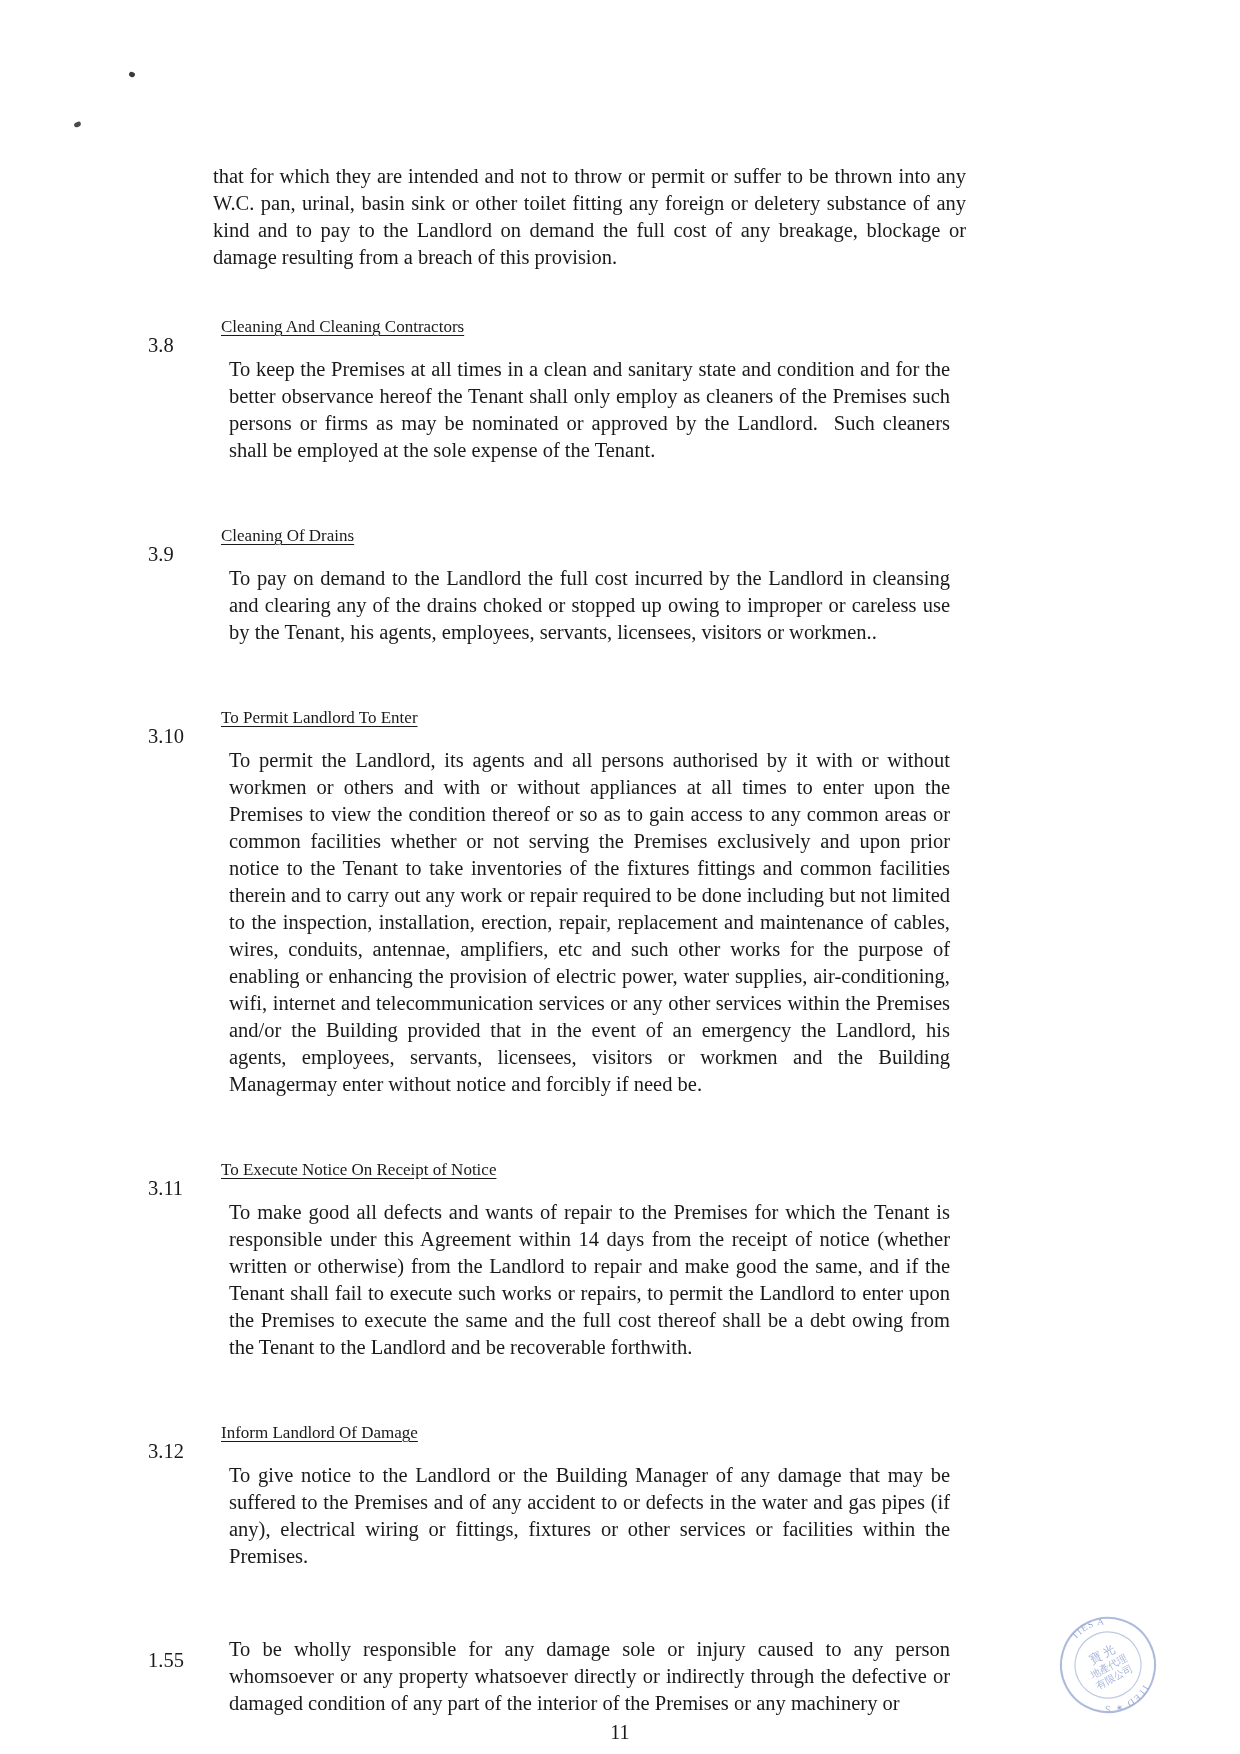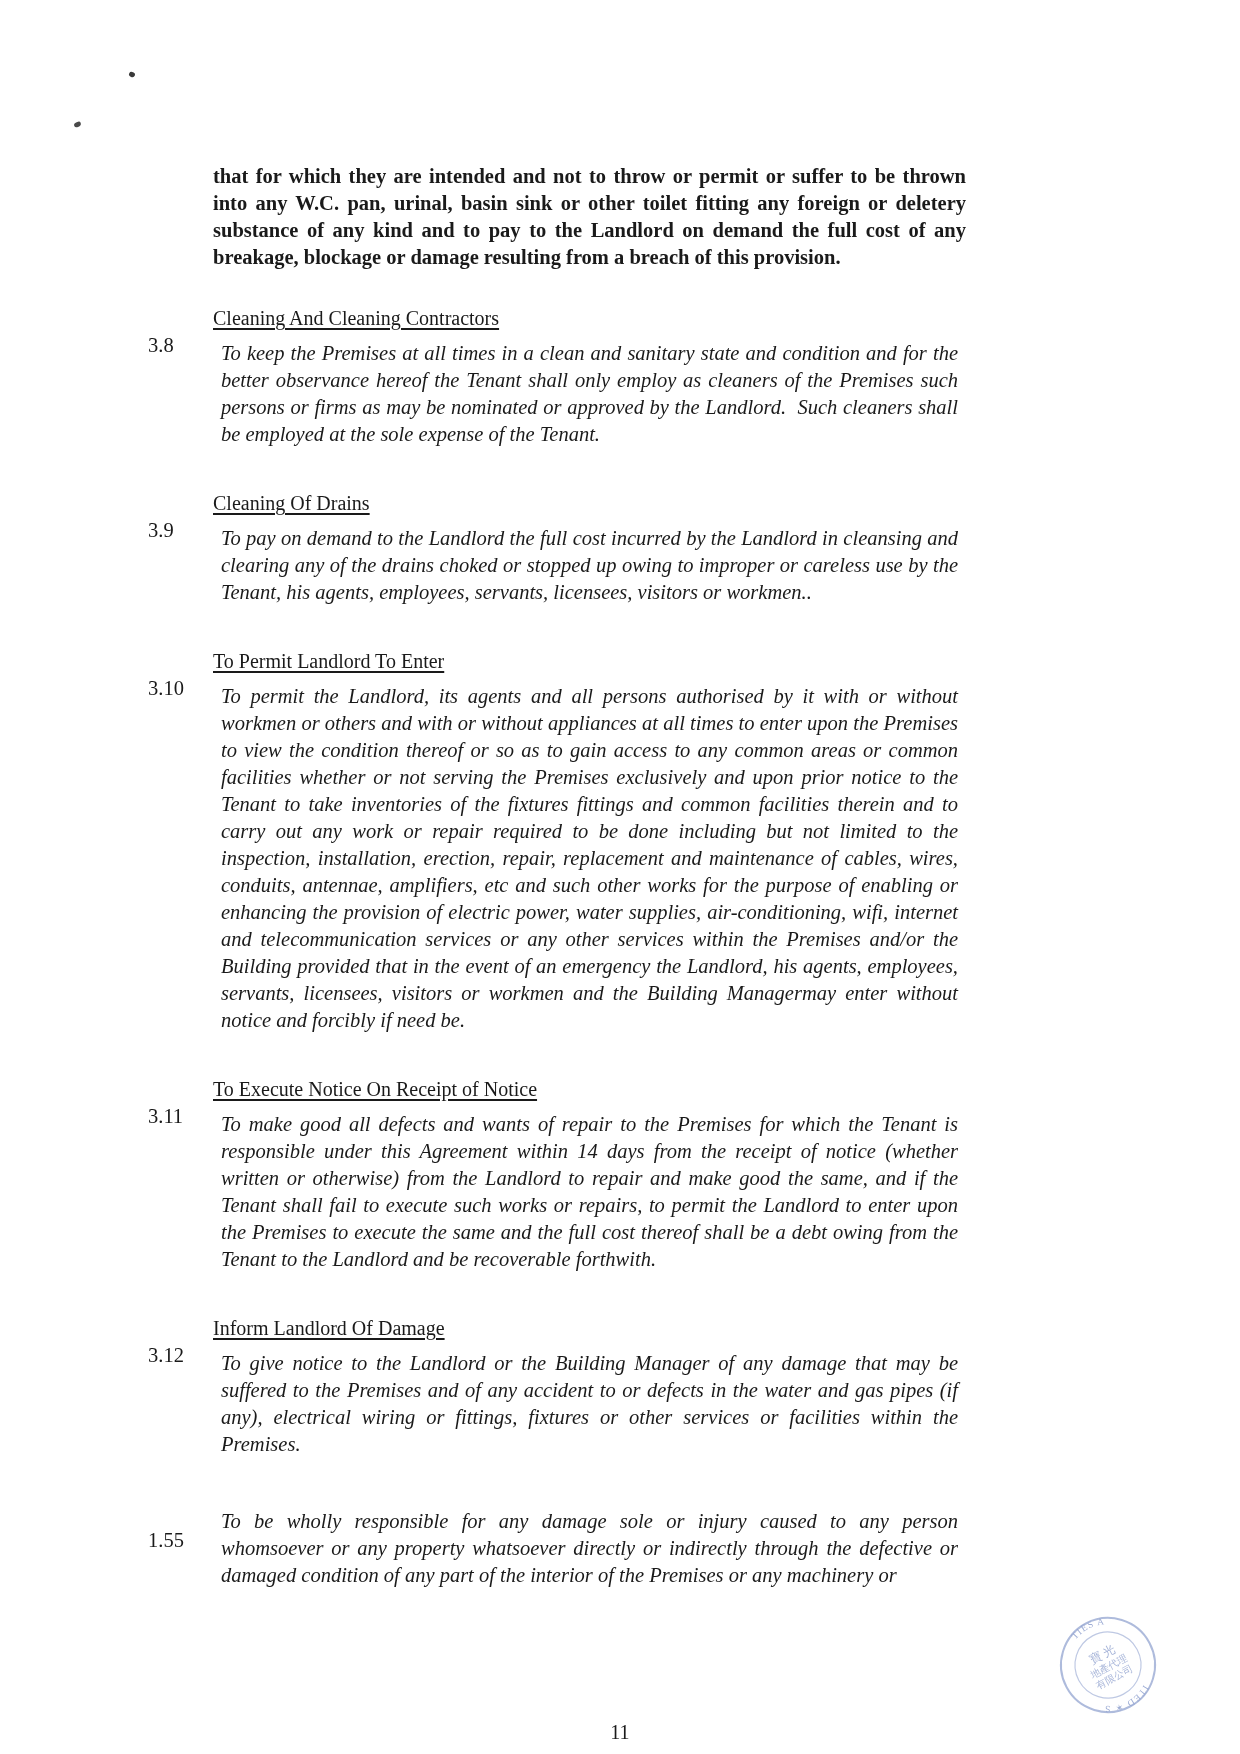--- a/index.html
+++ b/index.html
@@ -15,46 +15,44 @@
   .content{
     position:absolute;
     left:148px;top:163px;
     width:818px;
     font-size:20.5px;
     line-height:27px;
   }
   .intro{
     margin:0 0 16px 65px;
     text-align:justify;
-    font-weight:bold;
   }
   .clause{
     display:flex;
     margin-top:34px;
   }
   .clause-num{
     width:65px;
     flex:0 0 65px;
     margin-top:27px;
   }
   .clause-main{
     flex:1;
     min-width:0;
   }
   .clause-heading{
-    margin:0;
-    font-size:20px;
+    margin:8px;
+    font-size:17px;
     font-weight:normal;
     text-decoration:underline;
     text-underline-offset:3px;
   }
   .clause-text{
-    margin:8px;
+    margin:16px;
     text-align:justify;
-    font-style:italic;
   }
   .page-number{
     position:absolute;
     left:0;top:1721px;
     width:1240px;
     text-align:center;
     font-size:20px;
   }
   .speck{
     position:absolute;

